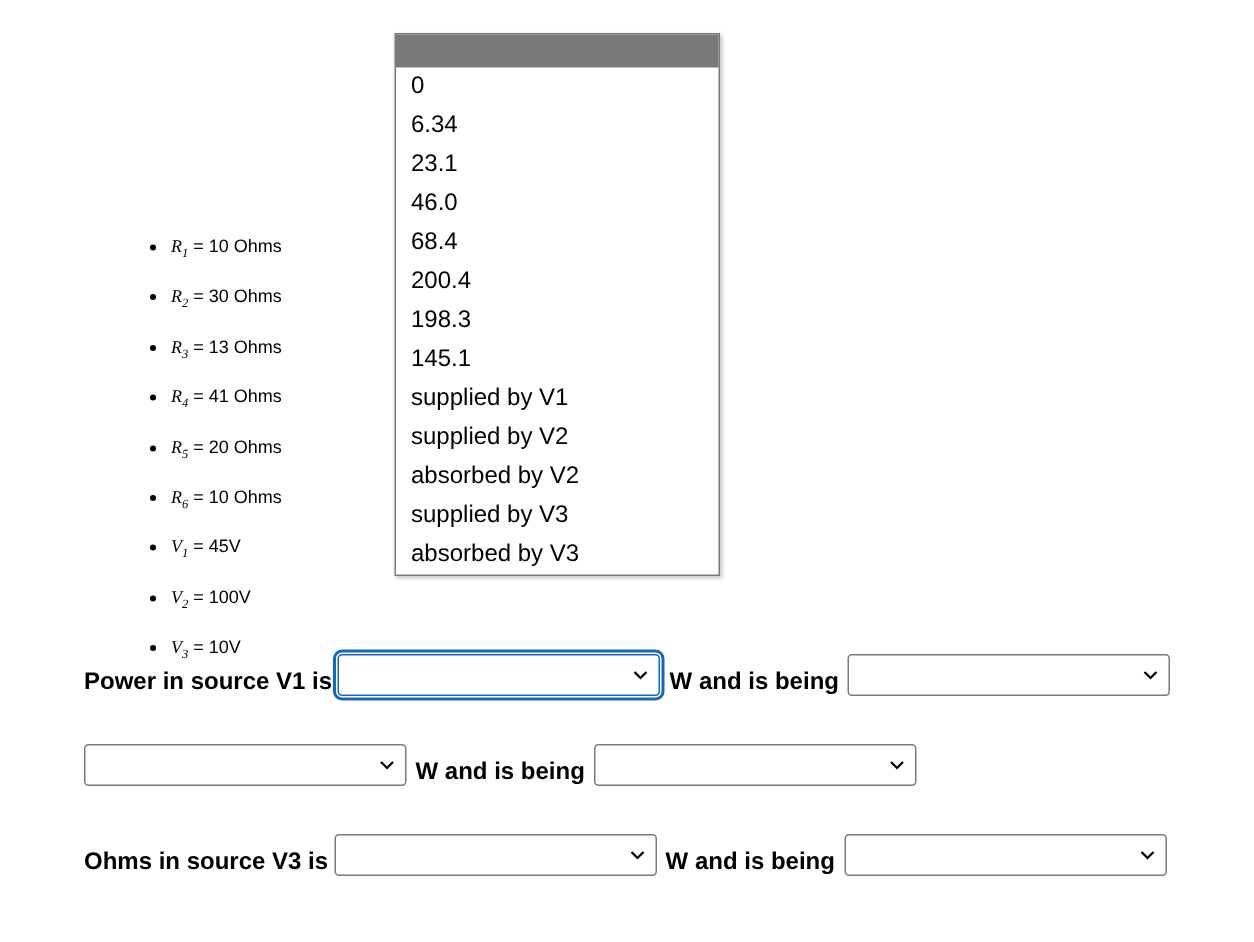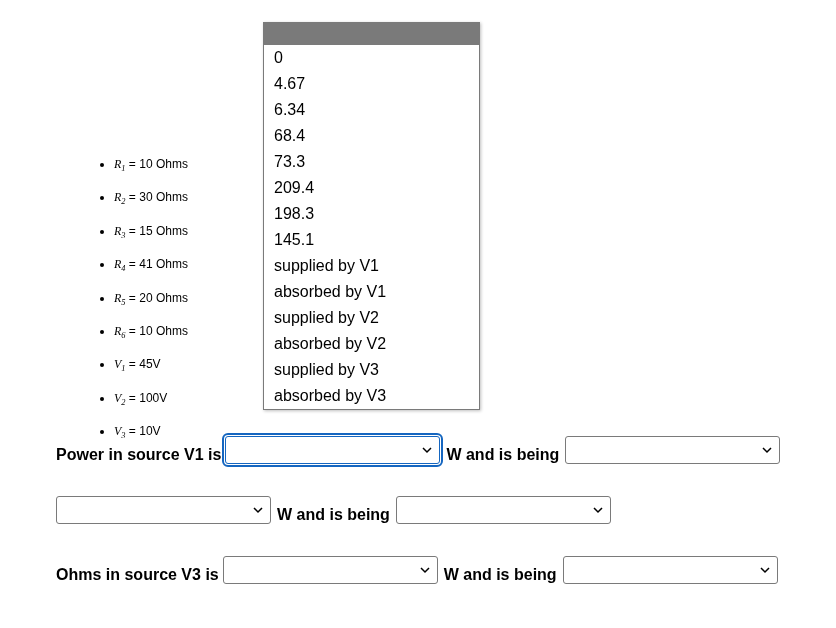--- a/index.html
+++ b/index.html
@@ -116,43 +116,42 @@
 </style>
 </head>
 <body>
 
 <div class="container">
 
   <div class="givens">
     <ul id="givens-list">
         <li><span class="sym">R</span><sub>1</sub><span> = 10 Ohms</span></li>
         <li><span class="sym">R</span><sub>2</sub><span> = 30 Ohms</span></li>
-        <li><span class="sym">R</span><sub>3</sub><span> = 15 Ohms</span></li>
+        <li><span class="sym">R</span><sub>3</sub><span> = 13 Ohms</span></li>
         <li><span class="sym">R</span><sub>4</sub><span> = 41 Ohms</span></li>
         <li><span class="sym">R</span><sub>5</sub><span> = 20 Ohms</span></li>
         <li><span class="sym">R</span><sub>6</sub><span> = 10 Ohms</span></li>
         <li><span class="sym">V</span><sub>1</sub><span> = 45V</span></li>
         <li><span class="sym">V</span><sub>2</sub><span> = 100V</span></li>
         <li><span class="sym">V</span><sub>3</sub><span> = 10V</span></li>
       </ul>
   </div>
 
   <div class="dropdown-panel">
     <div class="dp-selected"></div>
     <div id="dp-options">
         <div class="dp-option">0</div>
-        <div class="dp-option">4.67</div>
         <div class="dp-option">6.34</div>
+        <div class="dp-option">23.1</div>
+        <div class="dp-option">46.0</div>
         <div class="dp-option">68.4</div>
-        <div class="dp-option">73.3</div>
-        <div class="dp-option">209.4</div>
+        <div class="dp-option">200.4</div>
         <div class="dp-option">198.3</div>
         <div class="dp-option">145.1</div>
         <div class="dp-option">supplied by V1</div>
-        <div class="dp-option">absorbed by V1</div>
         <div class="dp-option">supplied by V2</div>
         <div class="dp-option">absorbed by V2</div>
         <div class="dp-option">supplied by V3</div>
         <div class="dp-option">absorbed by V3</div>
       </div>
   </div>
 
   <div class="rows">
 
     <div class="row">

